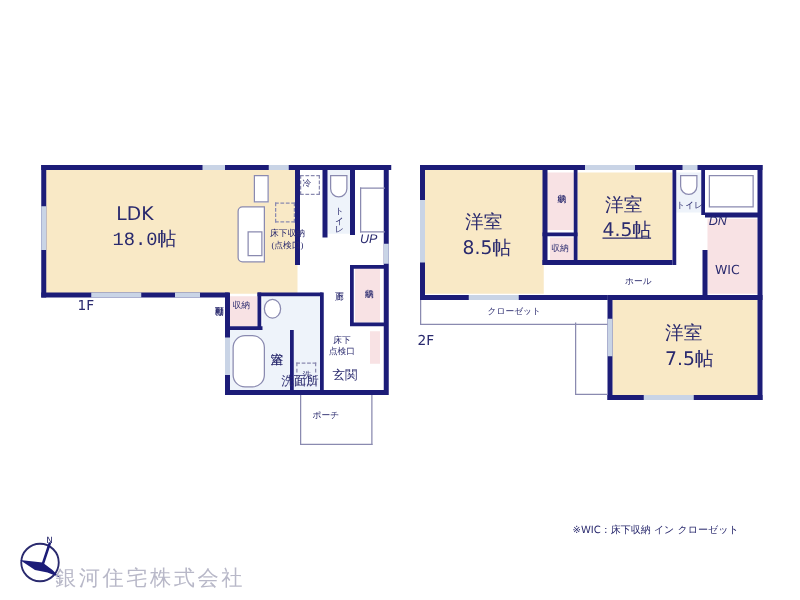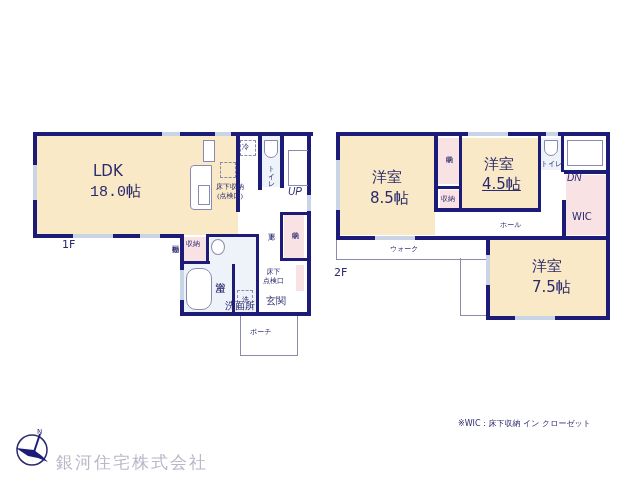--- a/index.html
+++ b/index.html
@@ -143,28 +143,28 @@
   <div class="lbl big" style="left:372px;top:168px;">洋室</div>
   <div class="lbl big" style="left:370px;top:189px;">8.5帖</div>
   <div class="lbl sm vert" style="left:444px;top:150px;">収納</div>
   <div class="lbl sm" style="left:441px;top:195px;">収納</div>
   <div class="lbl big" style="left:484px;top:155px;">洋室</div>
   <div class="lbl big" style="left:482px;top:175px;text-decoration:underline;">4.5帖</div>
   <div class="lbl sm" style="left:541px;top:160px;">トイレ</div>
   <div class="lbl ital" style="left:567px;top:172px;font-size:10px;">DN</div>
   <div class="lbl sm" style="left:500px;top:221px;">ホール</div>
   <div class="lbl mid" style="left:572px;top:211px;">WIC</div>
-  <div class="lbl sm" style="left:390px;top:245px;">ウォーク</div>
+  <div class="lbl sm" style="left:390px;top:245px;">クローゼット</div>
   <div class="lbl big" style="left:532px;top:257px;">洋室</div>
   <div class="lbl big" style="left:532px;top:278px;">7.5帖</div>
 </div>
 
 <div class="lbl" style="left:458px;top:418px;font-size:8px;">※WIC：床下収納 イン クローゼット</div>
 
 <div class="abs" style="left:12px;top:430px;width:40px;height:40px;">
   <svg width="40" height="40" viewBox="0 0 40 40">
     <circle cx="20" cy="20" r="15" fill="none" stroke="#2a2a6e" stroke-width="1.5"></circle>
     <path d="M4 18 L22 20 L30 26 L36 32 L26 28 L16 26 Z" fill="#1c1c78"></path>
     <line x1="28" y1="4" x2="22" y2="22" stroke="#1c1c78" stroke-width="2"></line>
   </svg>
 </div>
 <div class="lbl" style="left:37px;top:428px;font-size:7px;">N</div>
-<div class="lbl logo-text" style="left:56px;top:451px;text-align:center;">銀河住宅株式会社</div>
+<div class="lbl logo-text" style="left:44px;top:451px;text-align:center;">銀河住宅株式会社</div>
 
 </body></html>

